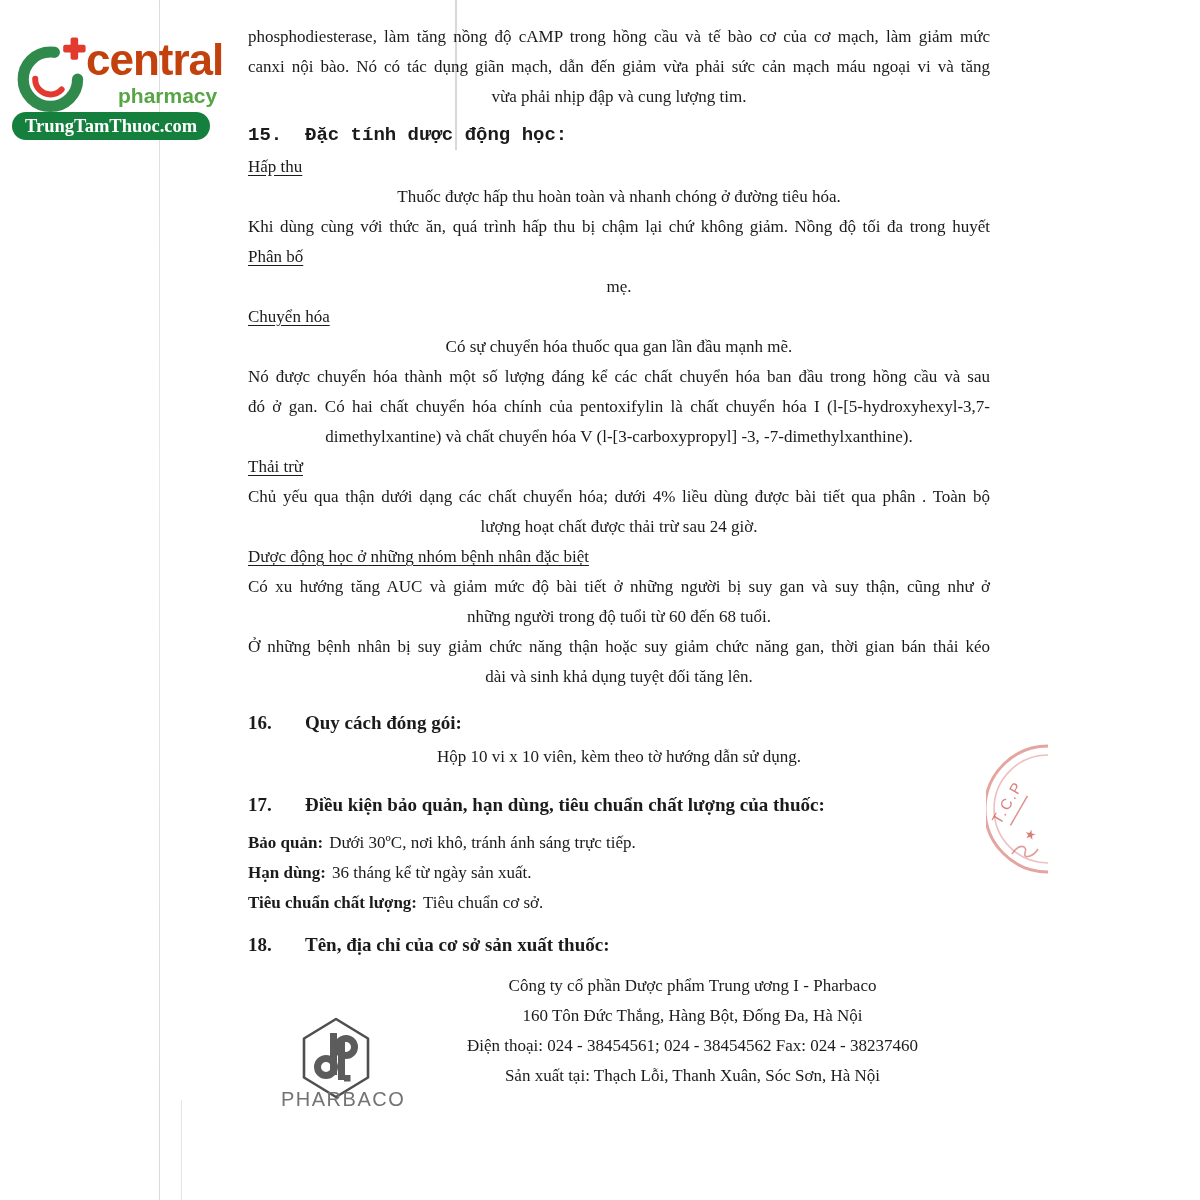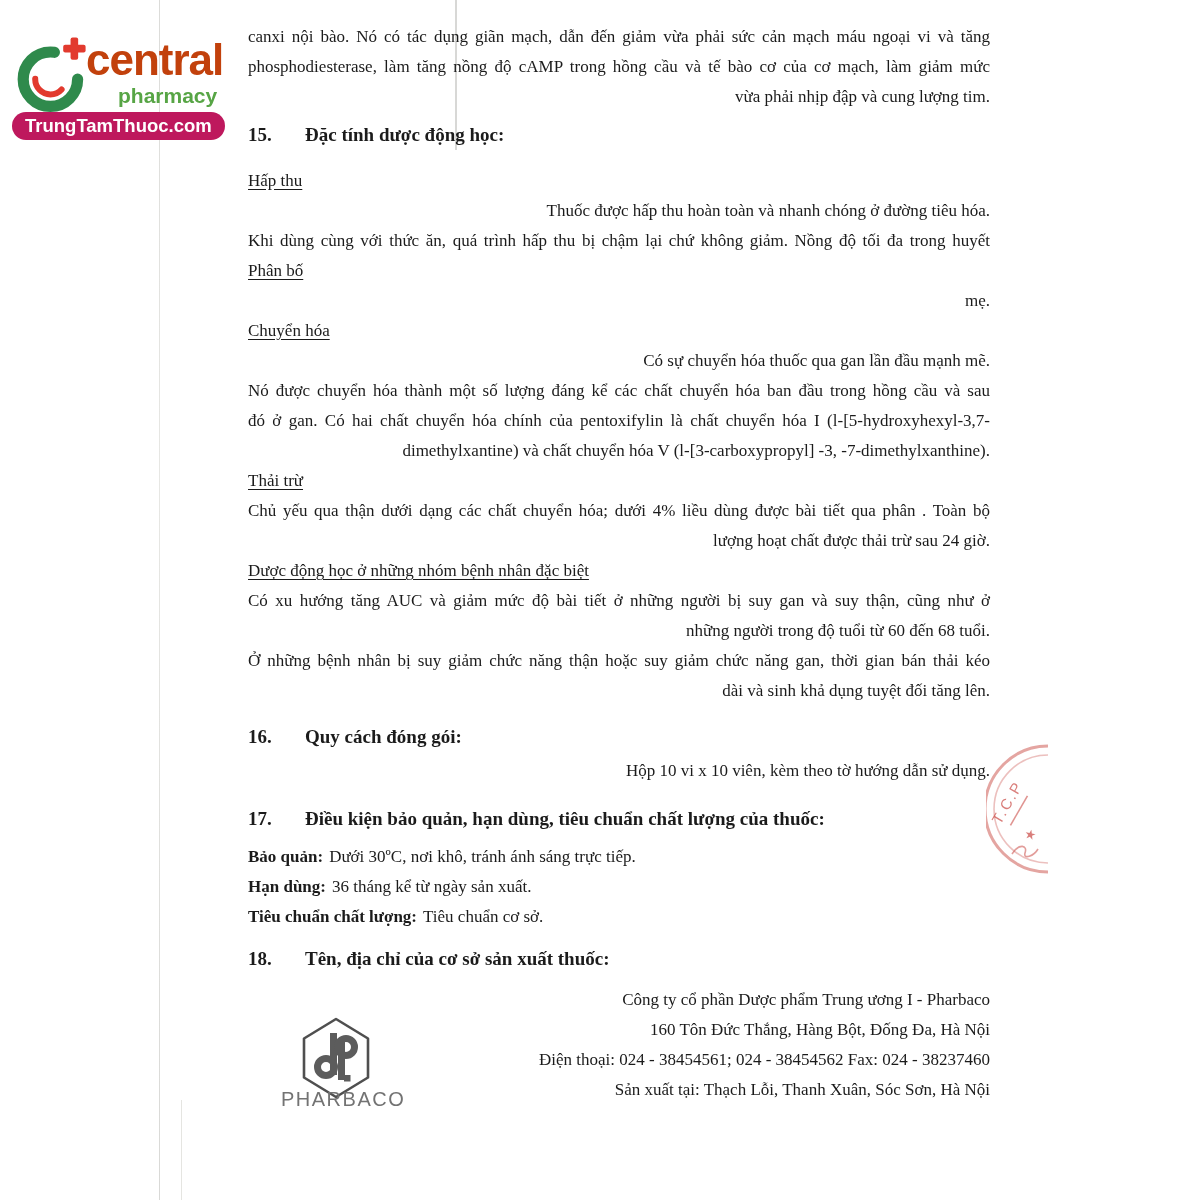--- a/index.html
+++ b/index.html
@@ -13,31 +13,31 @@
   .fold{position:absolute;pointer-events:none;}
   .fold-left{left:159px;top:0;width:1px;height:1200px;background:linear-gradient(#d5d5d2,#e3e3df 40%,#d2d2cf);opacity:.85;}
   .fold-top{left:455px;top:0;width:2px;height:150px;background:#c7c7c4;opacity:.7;}
   .fold-low{left:181px;top:1100px;width:1px;height:100px;background:#dededa;opacity:.8;}
 
   
   .watermark{position:absolute;left:12px;top:36px;width:210px;height:110px;}
   .cmark{position:absolute;left:0;top:0;}
   .brand{position:absolute;left:74px;top:0px;font-family:"Liberation Sans",sans-serif;font-weight:bold;font-size:44px;line-height:48px;color:#c2410c;letter-spacing:-1px;}
   .tagline{position:absolute;left:106px;top:48px;font-family:"Liberation Sans",sans-serif;font-weight:bold;font-size:21px;color:#57a545;}
-  .pill{position:absolute;left:0px;top:76px;background:#be185d;color:#fff;font-family:Liberation Sans, sans-serif;font-weight:bold;font-size:18.5px;line-height:22px;padding:3px 13px;border-radius:15px;white-space:nowrap;}
+  .pill{position:absolute;left:0px;top:76px;background:#15803d;color:#fff;font-family:Liberation Serif, serif;font-weight:bold;font-size:18.5px;line-height:22px;padding:3px 13px;border-radius:15px;white-space:nowrap;}
 
   
   .content{position:absolute;left:248px;top:22px;width:742px;font-size:17px;line-height:30px;}
   .content div{min-height:30px;}
   .fl{text-align:justify;text-align-last:justify;}
-  .el{text-align:right;}
+  .el{text-align:center;}
   .sub{text-decoration:underline;text-underline-offset:3px;}
   .h{display:flex;font-weight:bold;font-size:19px;}
   .h .num{width:57px;flex:none;}
-  .h15{margin-top:8px;margin-bottom:16px;}
+  .h15{margin-top:8px;margin-bottom:2px;font-family:Liberation Mono, monospace;}
   .h16{margin-top:16px;margin-bottom:4px;}
   .h17{margin-top:18px;margin-bottom:8px;}
   .h18{margin-top:12px;margin-bottom:11px;}
   .kv .blabel{font-weight:bold;margin-right:6px;}
   .company{margin-left:147px;}
 
   
   .mfg-logo{position:absolute;left:297px;top:1016px;}
   .mfg-name{position:absolute;left:281px;top:1088px;font-family:"Liberation Sans",sans-serif;font-size:20px;letter-spacing:1.5px;color:#737373;}
 
@@ -62,22 +62,22 @@
       <rect x="64" y="11" width="28" height="9.5" rx="2.5" fill="#e23a2e"></rect>
       <rect x="73.2" y="1.8" width="9.5" height="28" rx="2.5" fill="#e23a2e"></rect>
     </svg>
     <div class="brand">central</div>
     <div class="tagline">pharmacy</div>
     <div class="pill">TrungTamThuoc.com</div>
   </div>
 
   <div class="content">
 
+    <div class="fl">phosphodiesterase, làm tăng nồng độ cAMP trong hồng cầu và tế bào cơ của cơ mạch, làm giảm mức</div>
     <div class="fl">canxi nội bào. Nó có tác dụng giãn mạch, dẫn đến giảm vừa phải sức cản mạch máu ngoại vi và tăng</div>
-    <div class="fl">phosphodiesterase, làm tăng nồng độ cAMP trong hồng cầu và tế bào cơ của cơ mạch, làm giảm mức</div>
     <div class="el">vừa phải nhịp đập và cung lượng tim.</div>
 
     <div class="h h15">
       <span class="num">15.</span>
       <span>Đặc tính dược động học:</span>
     </div>
     <div class="sub">Hấp thu</div>
     <div class="el">Thuốc được hấp thu hoàn toàn và nhanh chóng ở đường tiêu hóa.</div>
     <div class="fl">Khi dùng cùng với thức ăn, quá trình hấp thu bị chậm lại chứ không giảm. Nồng độ tối đa trong huyết</div>
     <div class="sub">Phân bố</div>

